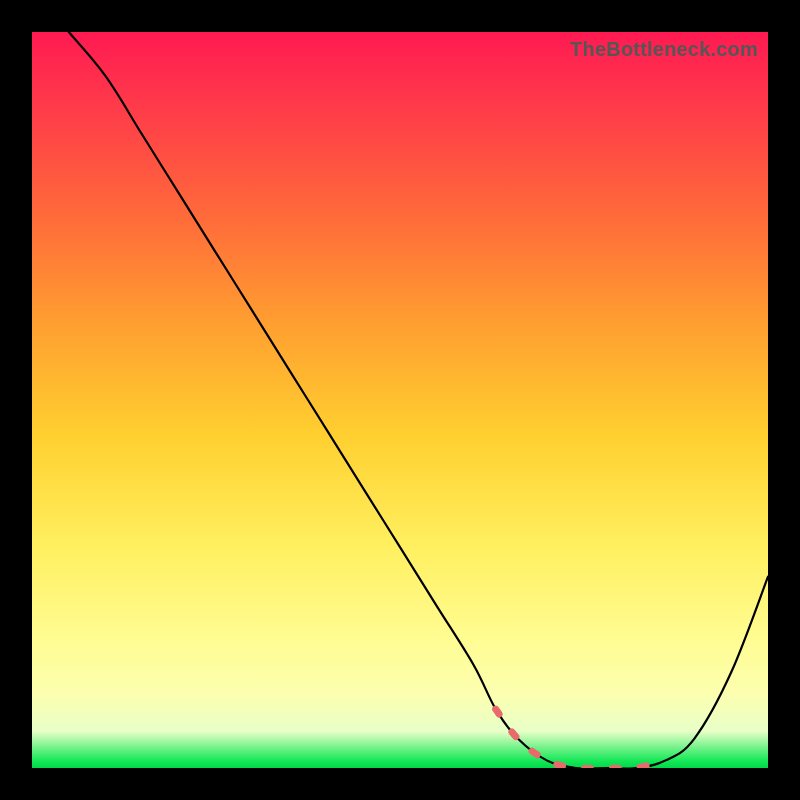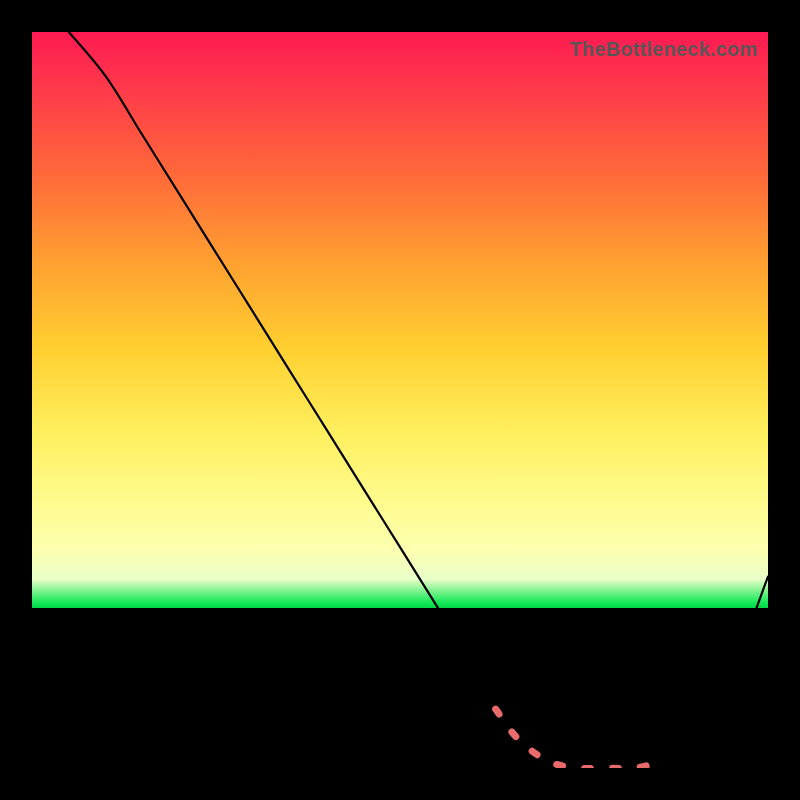--- a/index.html
+++ b/index.html
@@ -8,21 +8,21 @@
     position: relative;
     width: 800px;
     height: 800px;
     background: #000;
   }
   .plot-area {
     position: absolute;
     left: 32px;
     top: 32px;
     width: 736px;
-    height: 576px;
+    height: 736px;
     background: linear-gradient(to bottom,
       #ff1a52 0%,
       #ff3a4a 10%,
       #ff6a3a 25%,
       #ffa030 40%,
       #ffd030 55%,
       #fff060 70%,
       #fffc90 82%,
       #fcffb0 90%,
       #e8ffc8 95%,

